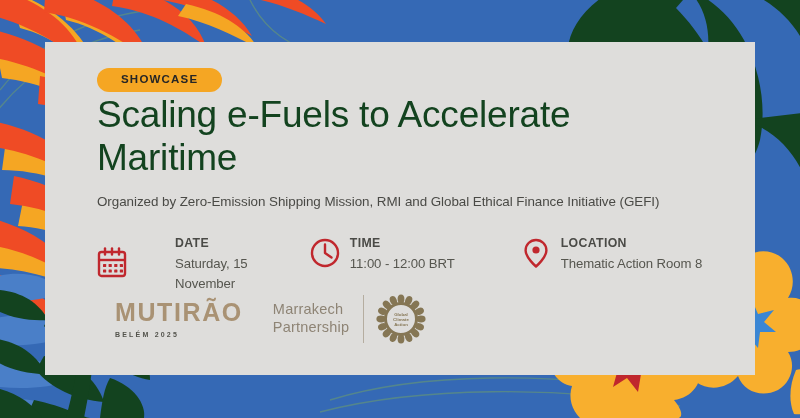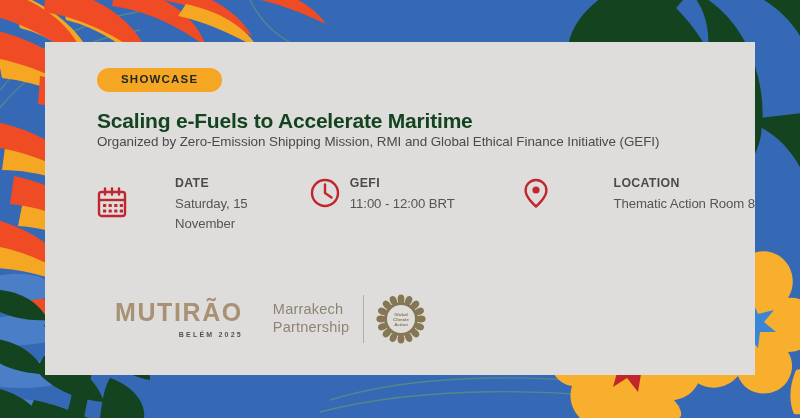--- a/index.html
+++ b/index.html
@@ -48,51 +48,51 @@
     font-size: 11.5px;
     font-weight: bold;
     letter-spacing: 1.2px;
     padding: 6px 24px 6px 24px;
     border-radius: 20px;
     line-height: 1;
   }
 
   
   .title {
-    margin-top: 17px;
+    margin-top: 1px;
     color: #13431f;
-    font-size: 21px;
-    font-weight: bold;
+    font-size: 37px;
+    font-weight: normal;
     line-height: 1.17;
     letter-spacing: -0.2px;
     max-width: 600px;
   }
 
   .organizer {
-    margin-top: 0;
+    margin-top: 14px;
     color: #4a4a46;
     font-size: 13.4px;
     line-height: 1.3;
     letter-spacing: -0.05px;
   }
 
   
   .info-row {
     display: flex;
     margin-top: 22px;
     align-items: flex-start;
   }
   .info-item {
     display: flex;
     align-items: center;
     gap: 10px;
   }
   .info-item.date     { width: 218px; gap: 48px; }
   .info-item.time     { width: 216px; }
-  .info-item.location { width: 240px; justify-content: space-between; }
+  .info-item.location { width: 240px; }
 
   .info-icon { flex: 0 0 auto; width: 30px; height: 32px; }
   .info-icon svg { display: block; }
 
   .info-text { line-height: 1.28; }
   .info-label {
     color: #4a4a46;
     font-size: 12.3px;
     font-weight: bold;
     letter-spacing: 0.35px;
@@ -106,21 +106,21 @@
 
   
   .logo-row {
     position: absolute;
     left: 70px;
     top: 252px;
     display: flex;
     align-items: center;
   }
 
-  .cop-logo { text-align: right; line-height: 1; }
+  .cop-logo { text-align: left; line-height: 1; }
   .cop-mutirao {
     font-size: 25px;
     font-weight: bold;
     letter-spacing: 1.6px;
     color: #a99274;
   }
   .cop-cop30 {
     font-size: 30px;
     font-weight: bold;
     letter-spacing: 1.2px;
@@ -345,21 +345,21 @@
       </div>
 
       <div class="info-item time">
         <span class="info-icon">
           <svg width="30" height="32" viewBox="0 0 30 32" xmlns="http://www.w3.org/2000/svg">
             <circle cx="15" cy="16" r="13" fill="none" stroke="#c0272d" stroke-width="2.4"></circle>
             <polyline points="15,7.5 15,16 21.5,20.5" fill="none" stroke="#c0272d" stroke-width="2.4" stroke-linecap="round" stroke-linejoin="round"></polyline>
           </svg>
         </span>
         <span class="info-text">
-          <span class="info-label">GEFI</span><br>
+          <span class="info-label">TIME</span><br>
           <span class="info-value">11:00 - 12:00 BRT</span>
         </span>
       </div>
 
       <div class="info-item location">
         <span class="info-icon">
           <svg width="30" height="32" viewBox="0 0 30 32" xmlns="http://www.w3.org/2000/svg">
             <path d="M15 3 C9.2 3 4.6 7.6 4.6 13.4 C4.6 20.5 15 29.5 15 29.5 C15 29.5 25.4 20.5 25.4 13.4 C25.4 7.6 20.8 3 15 3 Z" fill="none" stroke="#c0272d" stroke-width="2.4" stroke-linejoin="round"></path>
             <circle cx="15" cy="13" r="3.6" fill="#c0272d"></circle>
           </svg>

